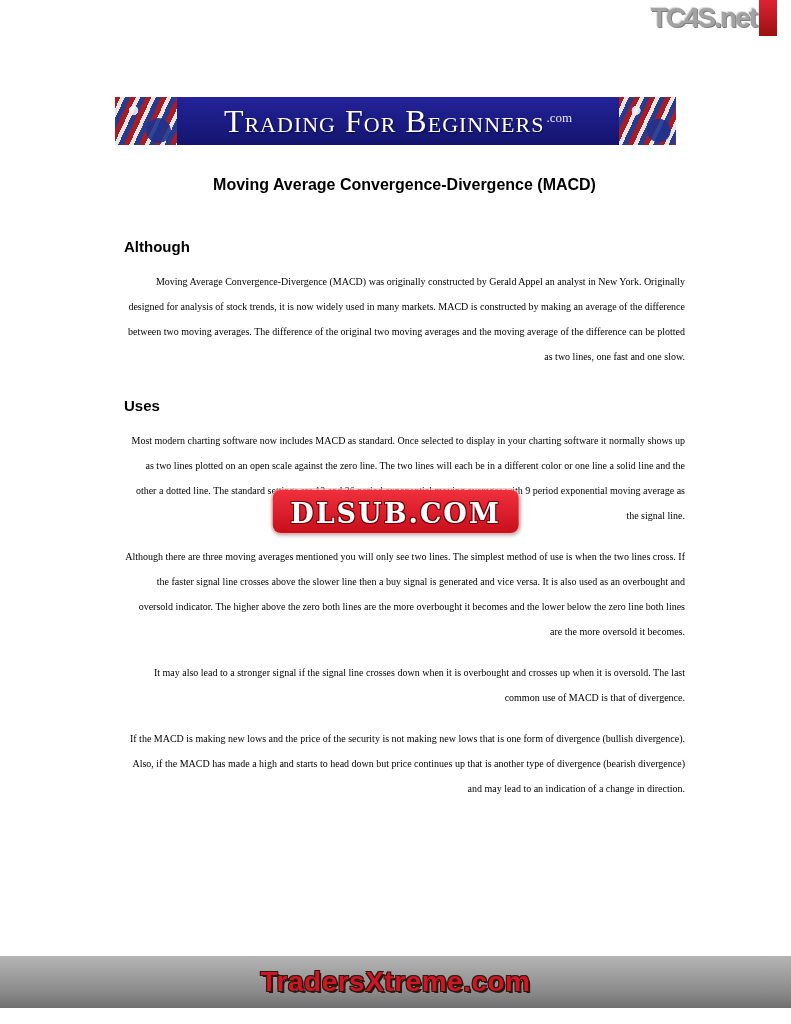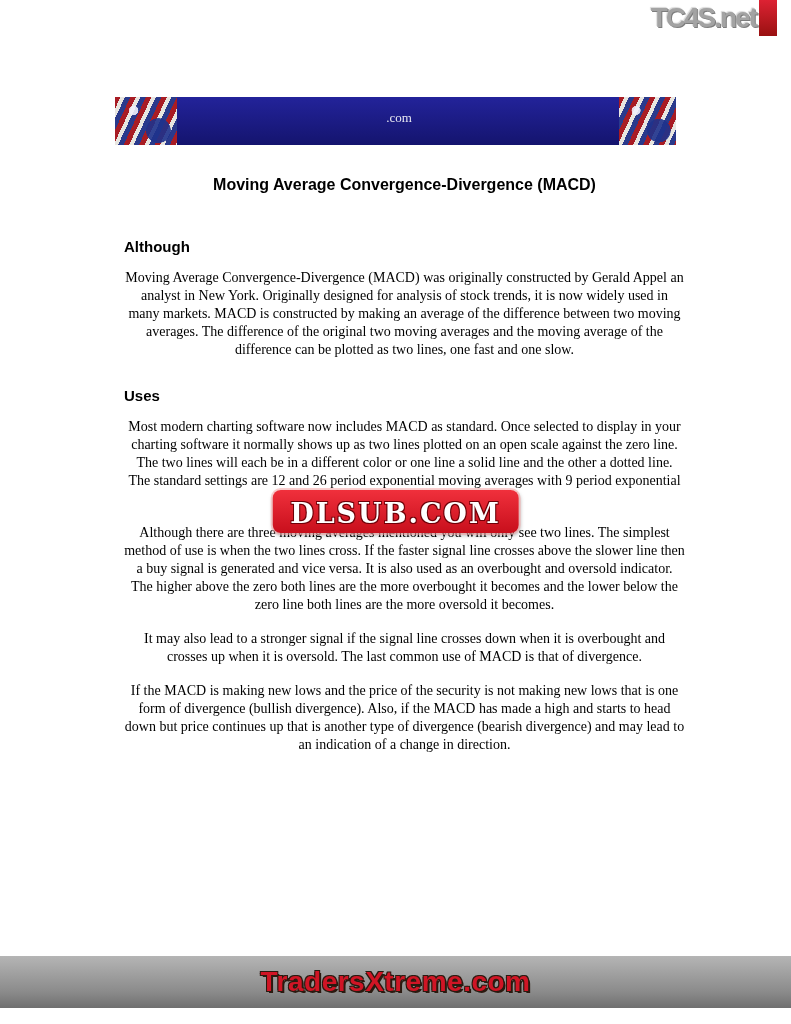--- a/index.html
+++ b/index.html
@@ -71,23 +71,23 @@
     text-align: center;
     margin: 6px 0 44px 0;
   }
   .section-heading {
     font-family: "Liberation Sans", sans-serif;
     font-weight: bold; font-size: 15px;
     margin: 28px 0 14px 0;
   }
   .section-heading:first-of-type { margin-top: 0; }
   .content p {
-    font-size: 14px; line-height: 18px;
+    font-size: 10px; line-height: 25px;
     margin: 0 0 16px 0;
-    text-align: center;
+    text-align: right;
   }
 
   
   .dlsub {
     position: absolute; top: 490px; left: 50%;
     transform: translateX(-50%);
     background: linear-gradient(#f0303c, #c80f1c);
     border-radius: 8px;
     padding: 8px 18px 4px 18px;
     box-shadow: 0 0 0 2px rgba(250,170,170,.55), 1px 2px 4px rgba(0,0,0,.35);
@@ -117,20 +117,21 @@
 <body>
 
 <div class="top-logo">
   <span>TC4S.net</span>
   <span class="red-box"></span>
 </div>
 
 <div class="banner">
   <div class="banner-side left"></div>
   <div class="banner-center">
+    <span class="banner-main">Trading For Beginners</span>
     <span class="banner-suffix">.com</span>
   </div>
   <div class="banner-side right"></div>
 </div>
 
 <div class="content">
   <h1 class="article-title">Moving Average Convergence-Divergence (MACD)</h1>
 
   <h2 class="section-heading">Although</h2>
   <p>Moving Average Convergence-Divergence (MACD) was originally constructed by Gerald Appel an analyst in New York. Originally designed for analysis of stock trends, it is now widely used in many markets. MACD is constructed by making an average of the difference between two moving averages. The difference of the original two moving averages and the moving average of the difference can be plotted as two lines, one fast and one slow.</p>

